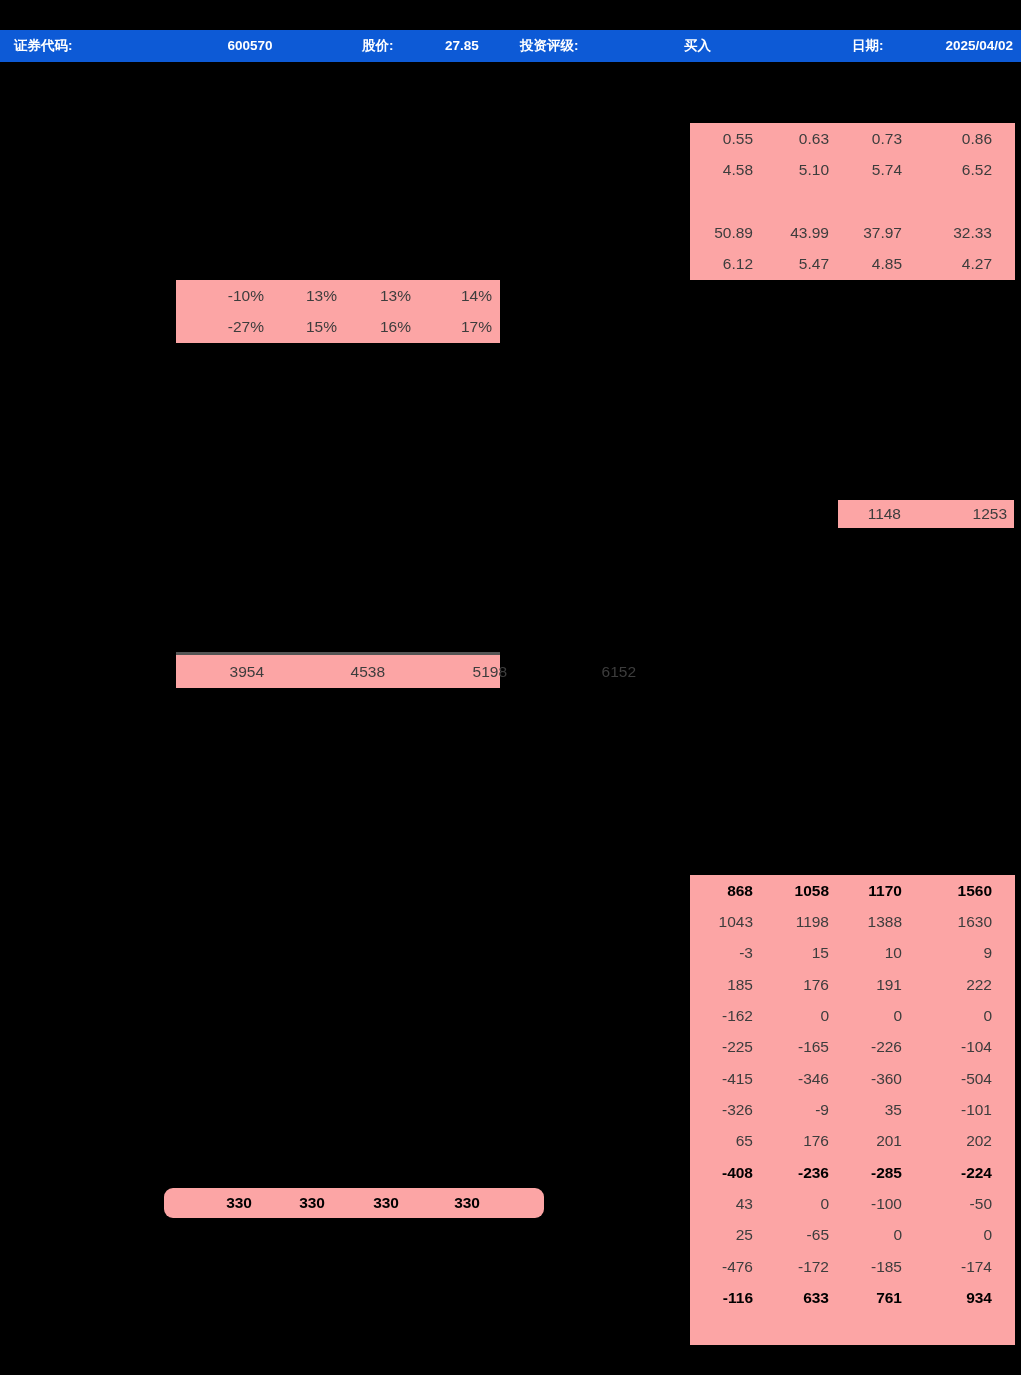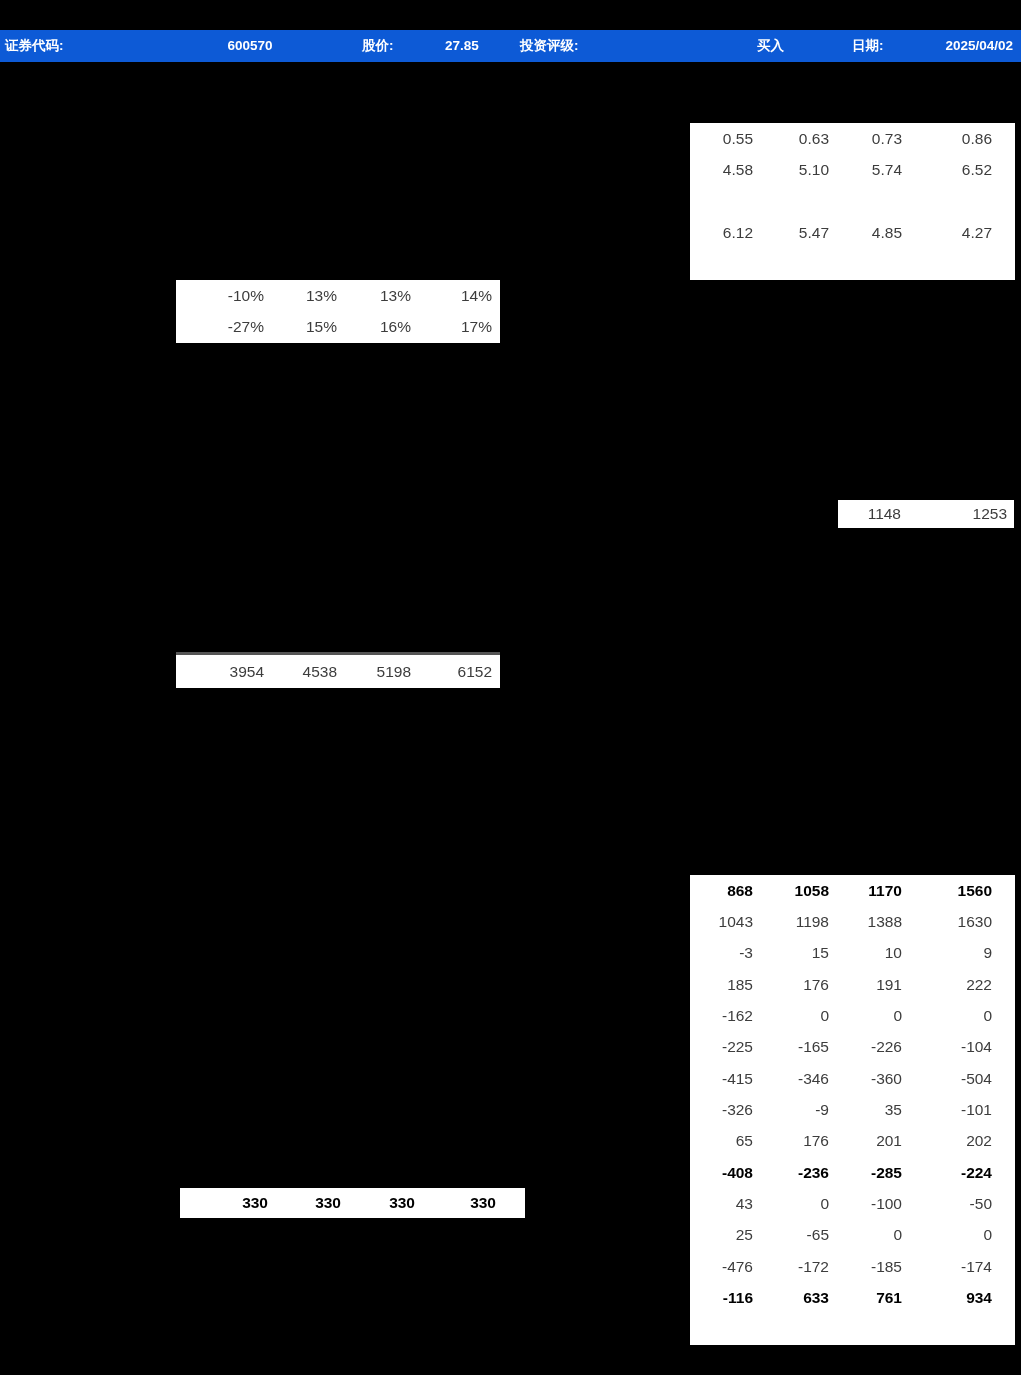--- a/index.html
+++ b/index.html
@@ -16,33 +16,33 @@
     position: absolute; left: 0; top: 30px;
     width: 1021px; height: 32px;
     background: #0d5ad6;
     color: #ffffff;
     font-size: 13.5px; font-weight: bold;
   }
   .header-bar .h-item {
     position: absolute; top: 0; height: 32px;
     line-height: 32px; white-space: nowrap;
   }
-  .h-code-label   { left: 5px; }
+  .h-code-label   { left: 14px; }
   .h-code-value   { left: 185px; width: 130px; text-align: center; }
   .h-price-label  { left: 362px; }
   .h-price-value  { left: 432px; width: 60px; text-align: center; }
   .h-rating-label { left: 520px; }
-  .h-rating-value { left: 712px; width: 72px; text-align: right; }
+  .h-rating-value { left: 684px; width: 72px; text-align: left; }
   .h-date-label   { left: 852px; }
   .h-date-value   { right: 8px; text-align: left; }
 
   
   .tbl {
     position: absolute;
-    background: #ffffff;
+    background: #fca5a5;
     color: #3d3d3d;
     font-size: 15.5px;
   }
   .row { display: flex; align-items: center; }
   .cell { text-align: right; box-sizing: border-box; flex: 0 0 auto; }
   .bold { font-weight: bold; color: #000000; }
 
   
   .cA1 { width: 70px;  padding-right: 7px; }
   .cA2 { width: 76px;  padding-right: 7px; }
@@ -64,26 +64,26 @@
   .valuation-table .row { height: 31.4px; }
 
   .growth-table { left: 176px; top: 280px; width: 324px; height: 63px; }
   .growth-table .row { height: 31.5px; }
 
   .pair-strip { left: 838px; top: 500px; width: 176px; height: 28px; }
   .pair-strip .row { height: 28px; }
 
   .revenue-strip { left: 176px; top: 652px; width: 324px; height: 33px;
                    border-top: 3px solid #555555; }
-  .revenue-strip .row { height: 33px; }
+  .revenue-strip .row { height: 33px; gap: 48px; }
 
   .cashflow-table { left: 690px; top: 875px; width: 325px; height: 470px; }
   .cashflow-table .row { height: 31.33px; }
 
-  .capital-strip { left: 180px; top: 1188px; width: 345px; height: 30px; }
+  .capital-strip { left: 164px; top: 1188px; width: 380px; height: 30px; border-radius: 9px; }
   .capital-strip .row { height: 30px; }
 </style>
 </head>
 <body>
 
 <div class="header-bar">
   <span class="h-item h-code-label">证券代码:</span>
   <span class="h-item h-code-value">600570</span>
   <span class="h-item h-price-label">股价:</span>
   <span class="h-item h-price-value">27.85</span>
@@ -106,20 +106,26 @@
     <div class="cell cA3">5.74</div>
     <div class="cell cA4">6.52</div>
   </div>
   <div class="row">
     <div class="cell cA1"></div>
     <div class="cell cA2"></div>
     <div class="cell cA3"></div>
     <div class="cell cA4"></div>
   </div>
   <div class="row">
+    <div class="cell cA1">50.89</div>
+    <div class="cell cA2">43.99</div>
+    <div class="cell cA3">37.97</div>
+    <div class="cell cA4">32.33</div>
+  </div>
+  <div class="row">
     <div class="cell cA1">6.12</div>
     <div class="cell cA2">5.47</div>
     <div class="cell cA3">4.85</div>
     <div class="cell cA4">4.27</div>
   </div>
 </div>
 
 <div class="tbl growth-table">
   <div class="row">
     <div class="cell cB1">-10%</div>

